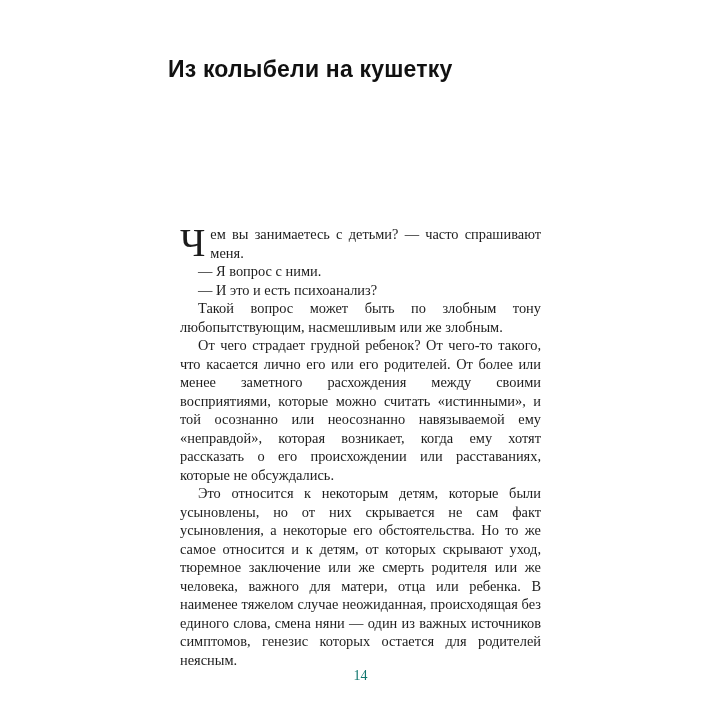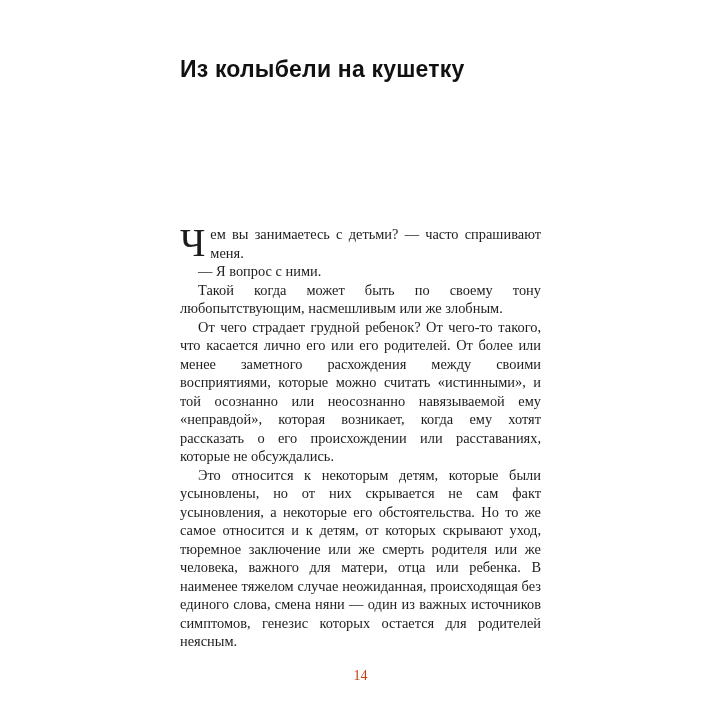--- a/index.html
+++ b/index.html
@@ -11,21 +11,21 @@
     position: relative;
     width: 720px;
     height: 720px;
     background: #ffffff;
     overflow: hidden;
     font-family: "Liberation Serif", serif;
     color: #1a1a1a;
   }
   .chapter-title {
     position: absolute;
-    left: 180px;
+    left: 168px;
     top: 56px;
     width: 380px;
     margin: 0;
     font-family: "Liberation Sans", sans-serif;
     font-weight: 700;
     font-size: 23px;
     line-height: 26px;
     color: #111111;
     letter-spacing: 0.2px;
   }
@@ -55,31 +55,32 @@
     font-family: "Liberation Serif", serif;
     color: #1c1c1c;
   }
   .page-number {
     position: absolute;
     left: 180px;
     top: 668px;
     width: 361px;
     text-align: center;
     font-size: 14px;
-    color: #c2410c;
+    color: #0f766e;
   }
 </style>
 </head>
 <body>
 
 <div class="book-page">
   <h1 class="chapter-title">Из колыбели на кушетку</h1>
 
   <div class="body-text">
       <p class="first"><span class="dropcap">Ч</span>ем вы занимаетесь с детьми? — часто спрашивают меня.</p>
       <p>— Я вопрос с ними.</p>
-      <p>Такой когда может быть по своему тону любопытствующим, насмешливым или же злобным.</p>
+      <p>— И это и есть психоанализ?</p>
+      <p>Такой вопрос может быть по злобным тону любопытствующим, насмешливым или же злобным.</p>
       <p>От чего страдает грудной ребенок? От чего-то такого, что касается лично его или его родителей. От более или менее заметного расхождения между своими восприятиями, которые можно считать «истинными», и той осознанно или неосознанно навязываемой ему «неправдой», которая возникает, когда ему хотят рассказать о его происхождении или расставаниях, которые не обсуждались.</p>
       <p>Это относится к некоторым детям, которые были усыновлены, но от них скрывается не сам факт усыновления, а некоторые его обстоятельства. Но то же самое относится и к детям, от которых скрывают уход, тюремное заключение или же смерть родителя или же человека, важного для матери, отца или ребенка. В наименее тяжелом случае неожиданная, происходящая без единого слова, смена няни — один из важных источников симптомов, генезис которых остается для родителей неясным.</p>
     </div>
 
   <div class="page-number">14</div>
 </div>
 
 </body></html>

